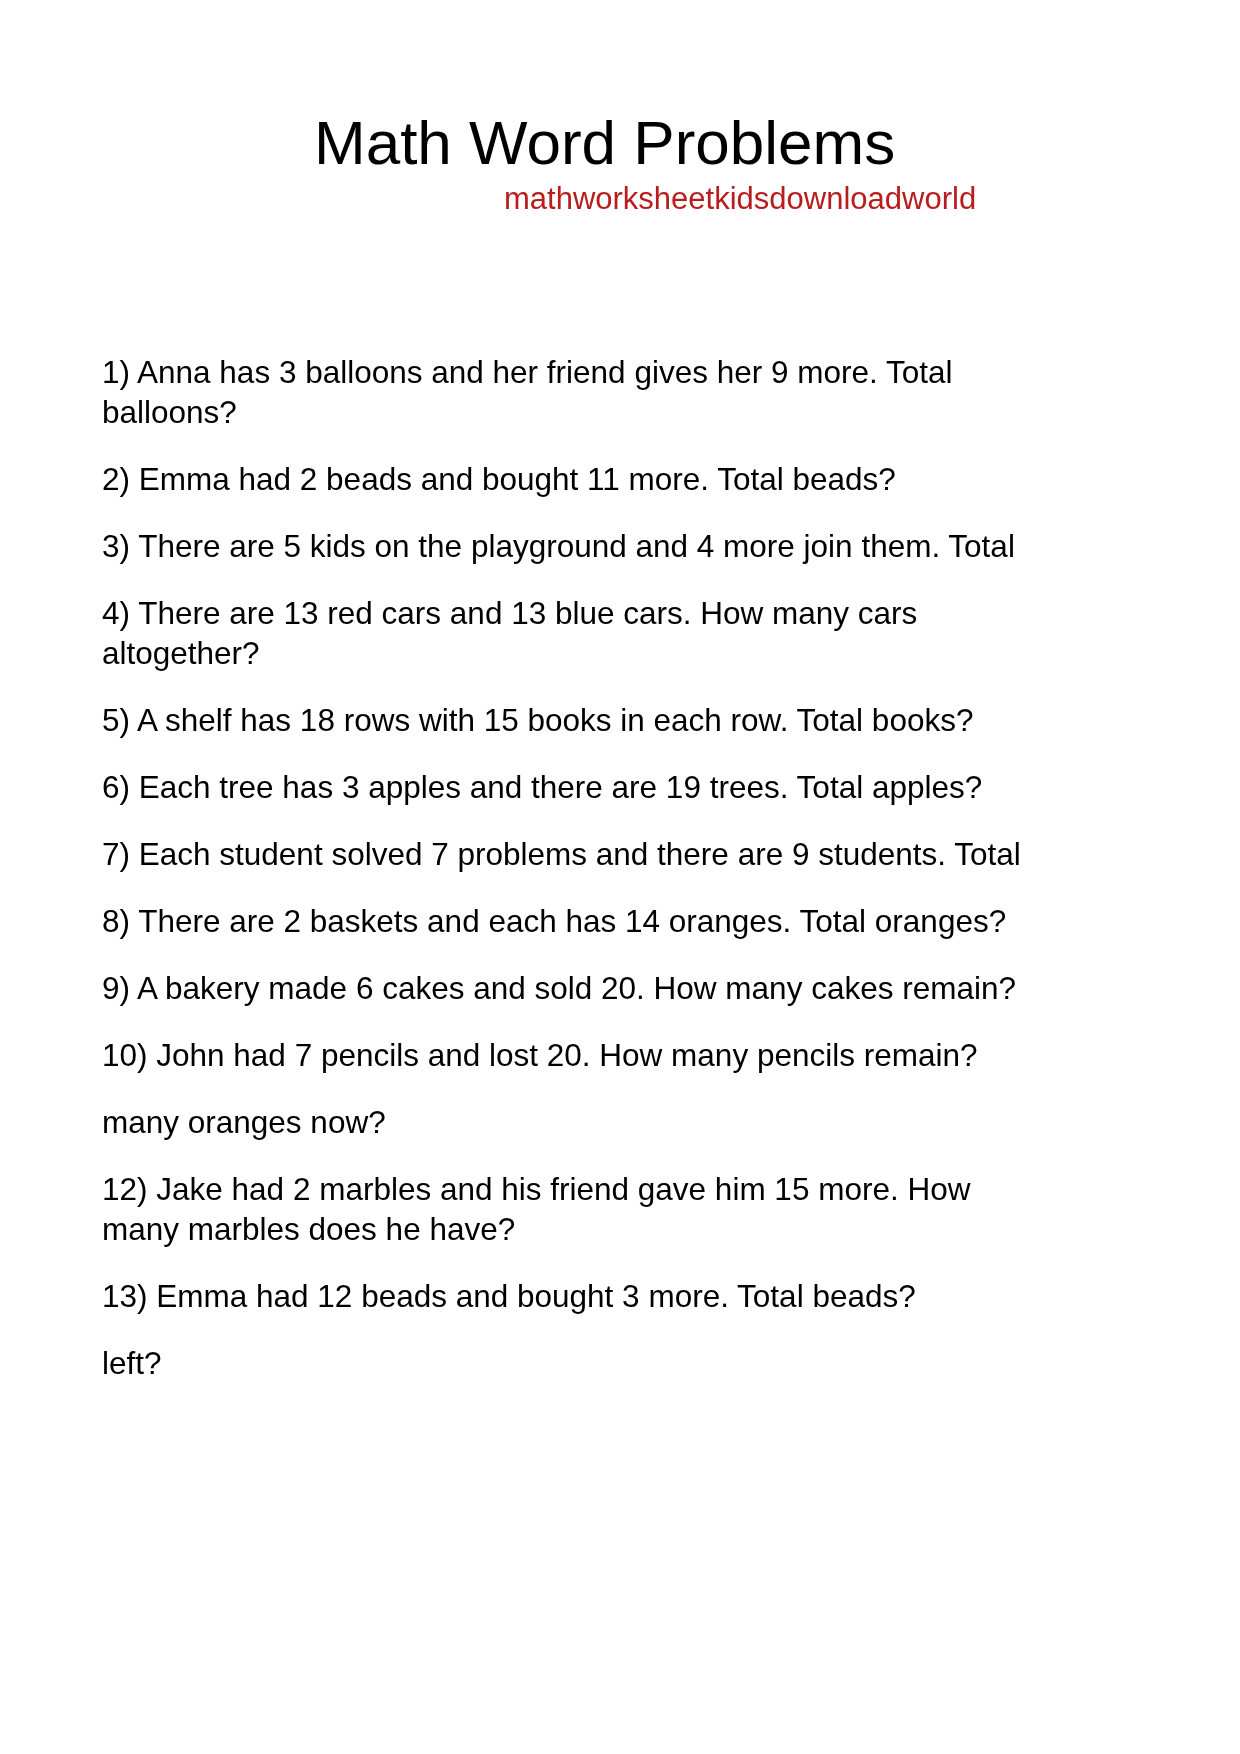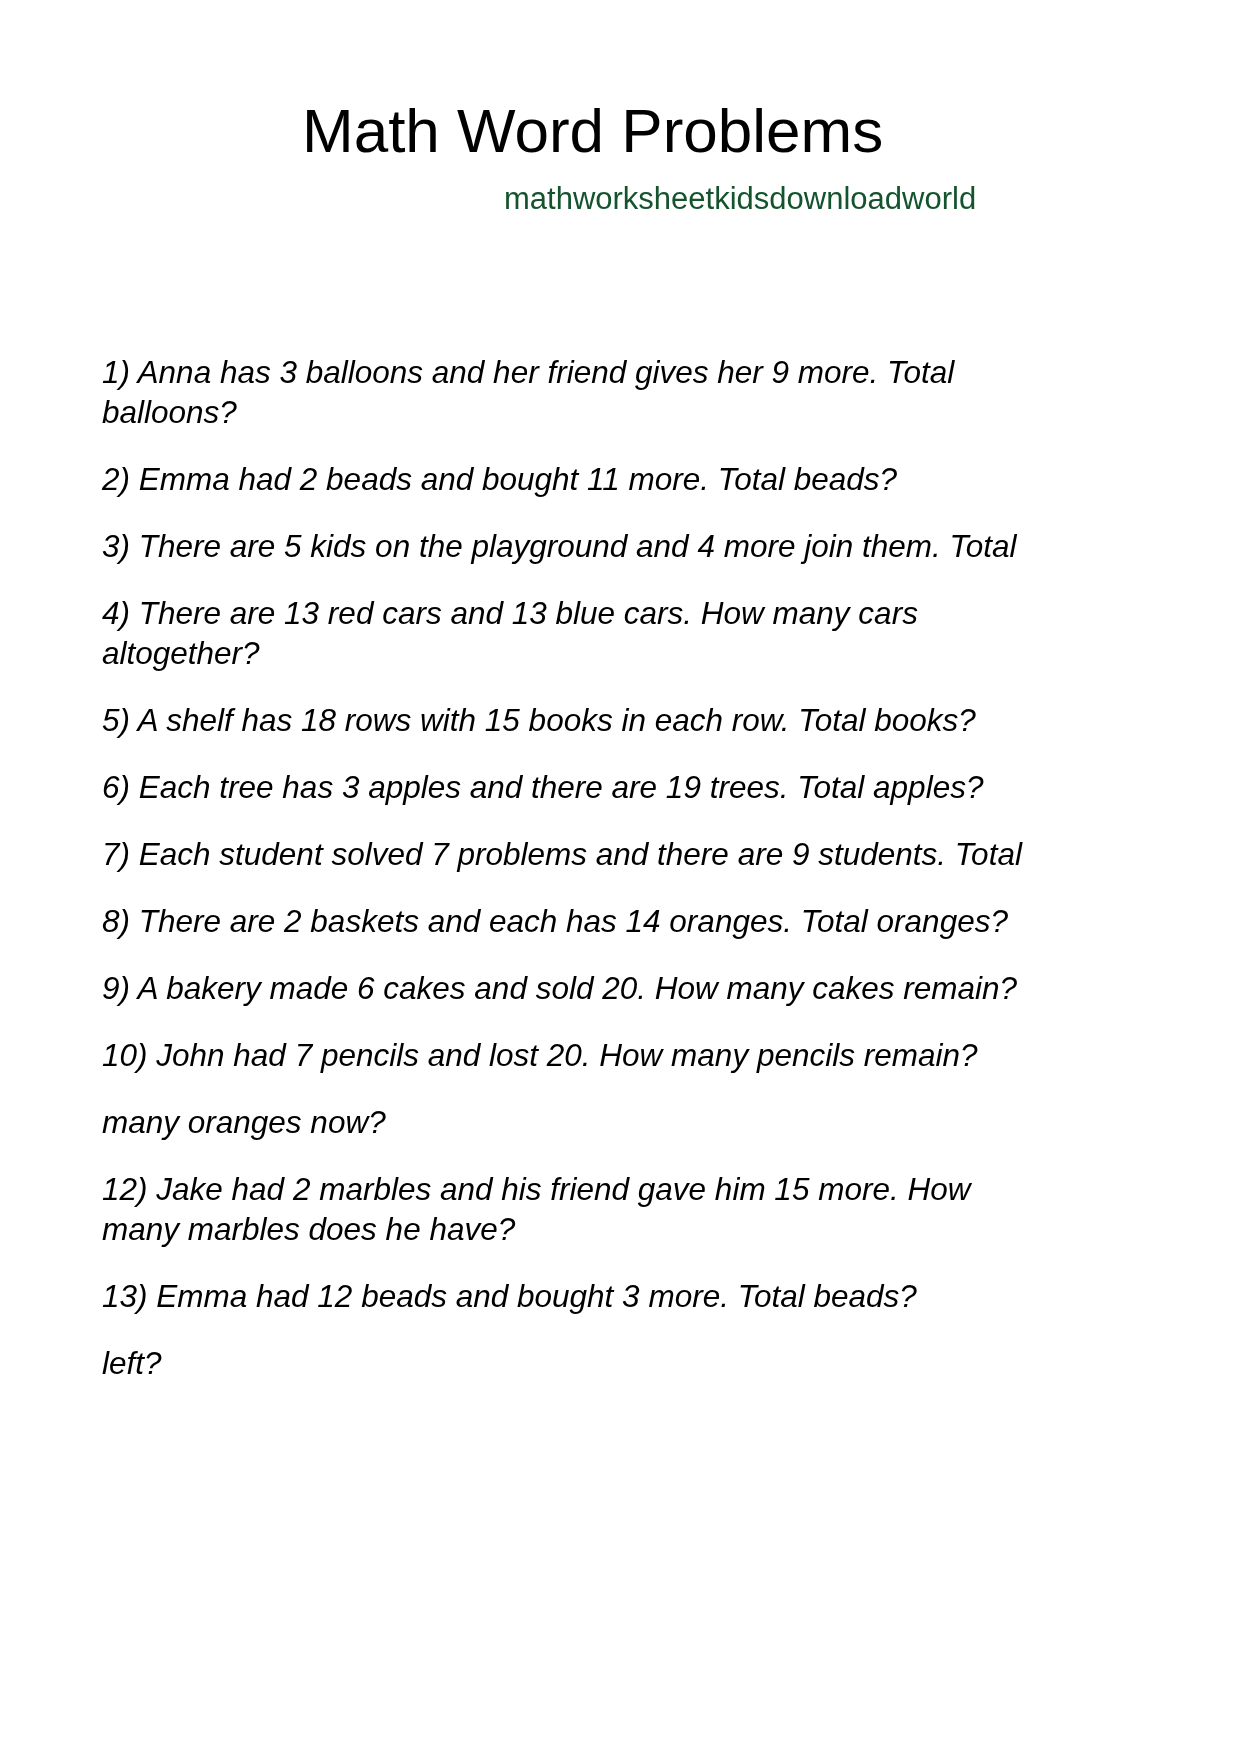--- a/index.html
+++ b/index.html
@@ -15,42 +15,41 @@
     font-family: "Liberation Sans", sans-serif;
     color: #000000;
   }
   .page-title {
     position: absolute;
     left: 302px;
     top: 95px;
     font-size: 62px;
     line-height: 72px;
     font-weight: normal;
-    margin: 0;
+    margin: 12px;
     white-space: nowrap;
     color: #000000;
   }
   .page-subtitle {
     position: absolute;
     left: 504px;
     top: 180px;
     font-size: 31px;
     line-height: 38px;
     white-space: nowrap;
-    color: #14532d;
+    color: #b91c1c;
   }
   .problem-list {
     position: absolute;
     left: 102px;
     top: 352px;
     width: 1080px;
     margin: 0;
     padding: 0;
     list-style: none;
-    font-style: italic;
   }
   .problem {
     margin: 0 0 27px 0;
     padding: 0;
     font-size: 31.5px;
     line-height: 40px;
   }
   .problem-line {
     display: block;
     white-space: nowrap;

